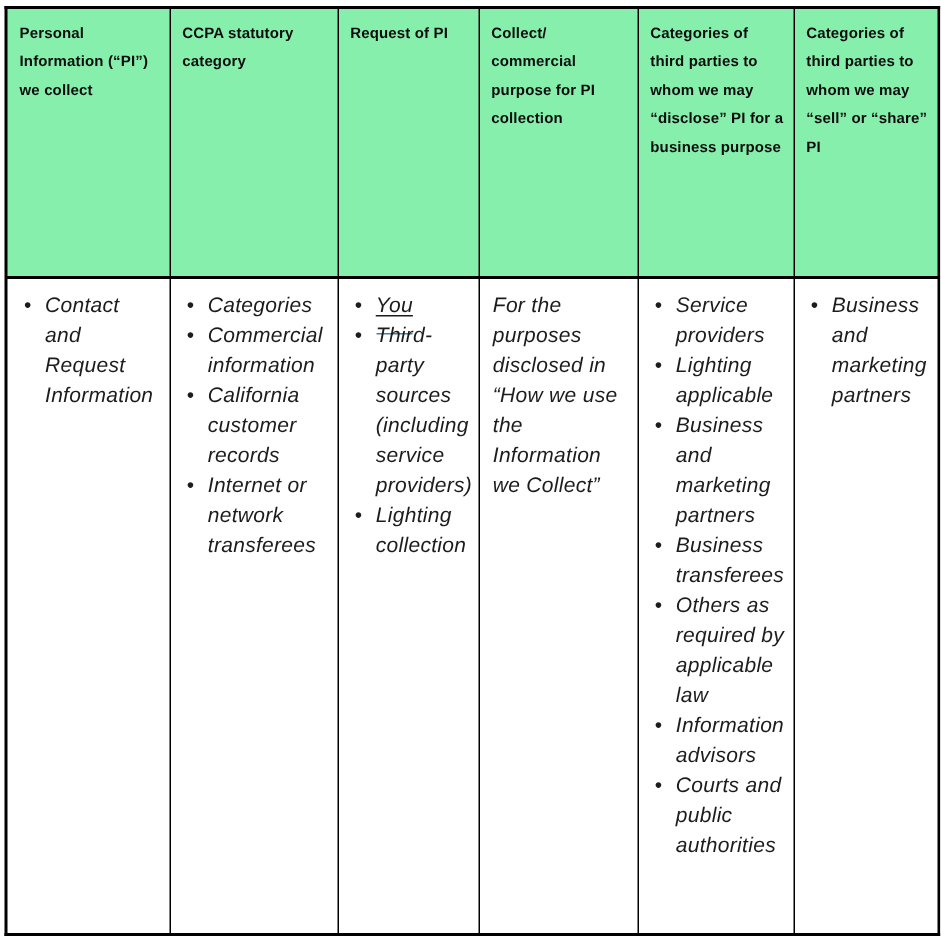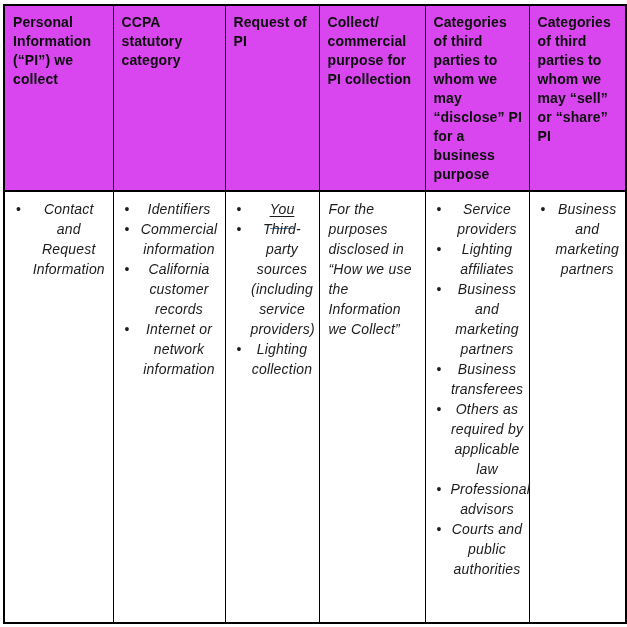--- a/index.html
+++ b/index.html
@@ -25,44 +25,43 @@
   col.c3 { width: 94px; }
   col.c4 { width: 106px; }
   col.c5 { width: 104px; }
   col.c6 { width: 97px; }
   th, td {
     border: 1px solid #000000;
     vertical-align: top;
     text-align: left;
   }
   th {
-    background: #d946ef;
+    background: #86efac;
     height: 180px;
     padding: 7px 6px 6px 8px;
-    font-size: 14px;
+    font-size: 10px;
     font-weight: 700;
     line-height: 19px;
     letter-spacing: 0.1px;
     color: #0d0d0d;
     border-bottom: 2px solid #000000;
   }
   td {
     padding: 7px 5px 8px 10px;
     font-size: 14px;
     font-style: italic;
     line-height: 20px;
     letter-spacing: 0.2px;
     color: #1c1c1c;
   }
   td.purpose-cell { padding-left: 9px; padding-right: 8px; }
   ul.bullets {
     margin: 0;
     padding: 0;
     list-style: none;
-    text-align: center;
   }
   ul.bullets li {
     position: relative;
     padding-left: 15px;
   }
   ul.bullets li + li { margin-top: 0; }
   ul.bullets li::before {
     content: "\2022";
     position: absolute;
     left: 1px;
@@ -103,44 +102,44 @@
     </thead>
     <tbody>
       <tr>
         <td>
           <ul class="bullets">
               <li>Contact and Request Information</li>
             </ul>
         </td>
         <td>
           <ul class="bullets">
-              <li>Identifiers</li>
+              <li>Categories</li>
               <li>Commercial information</li>
               <li>California customer records</li>
-              <li>Internet or network information</li>
+              <li>Internet or network transferees</li>
             </ul>
         </td>
         <td>
           <ul class="bullets">
               <li><span class="u-link">You</span></li>
               <li>Third-party sources (including service providers)</li>
               <li>Lighting collection</li>
             </ul>
         </td>
         <td class="purpose-cell">
           <div>For the purposes disclosed in “How we use the Information we Collect”</div>
         </td>
         <td>
           <ul class="bullets">
               <li>Service providers</li>
-              <li>Lighting affiliates</li>
+              <li>Lighting applicable</li>
               <li>Business and marketing partners</li>
               <li>Business transferees</li>
               <li>Others as required by applicable law</li>
-              <li>Professional advisors</li>
+              <li>Information advisors</li>
               <li>Courts and public authorities</li>
             </ul>
         </td>
         <td>
           <ul class="bullets">
               <li>Business and marketing partners</li>
             </ul>
         </td>
       </tr>
     </tbody>

